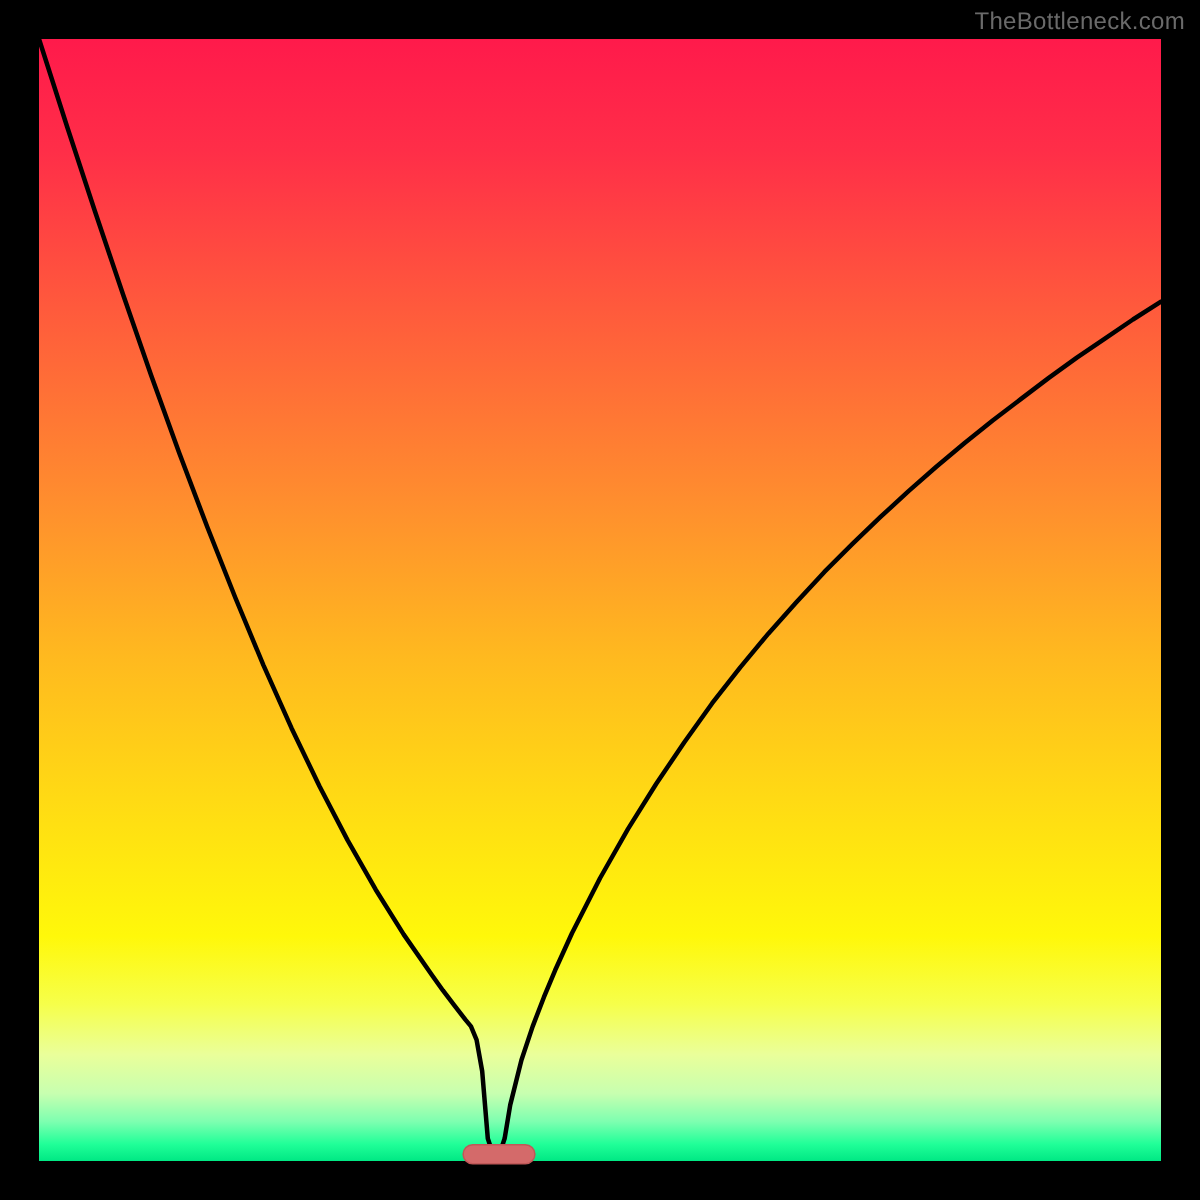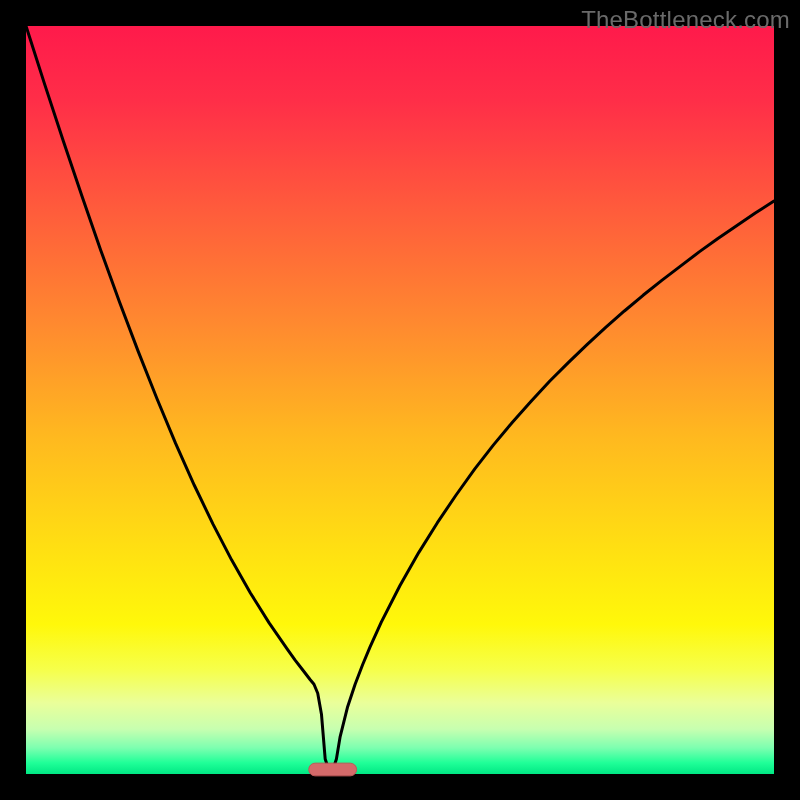--- a/index.html
+++ b/index.html
@@ -15,21 +15,21 @@
     position: relative;
     width: 800px;
     height: 800px;
     background: #000;
   }
   .watermark {
     position: absolute;
     top: 6px;
     right: 10px;
     color: #6a6a6a;
-    font-size: 24px;
+    font-size: 16px;
     font-weight: 500;
     letter-spacing: 0.2px;
     user-select: none;
   }
   svg { display: block; }
 </style>
 </head>
 <body>
 
 <div class="frame">

